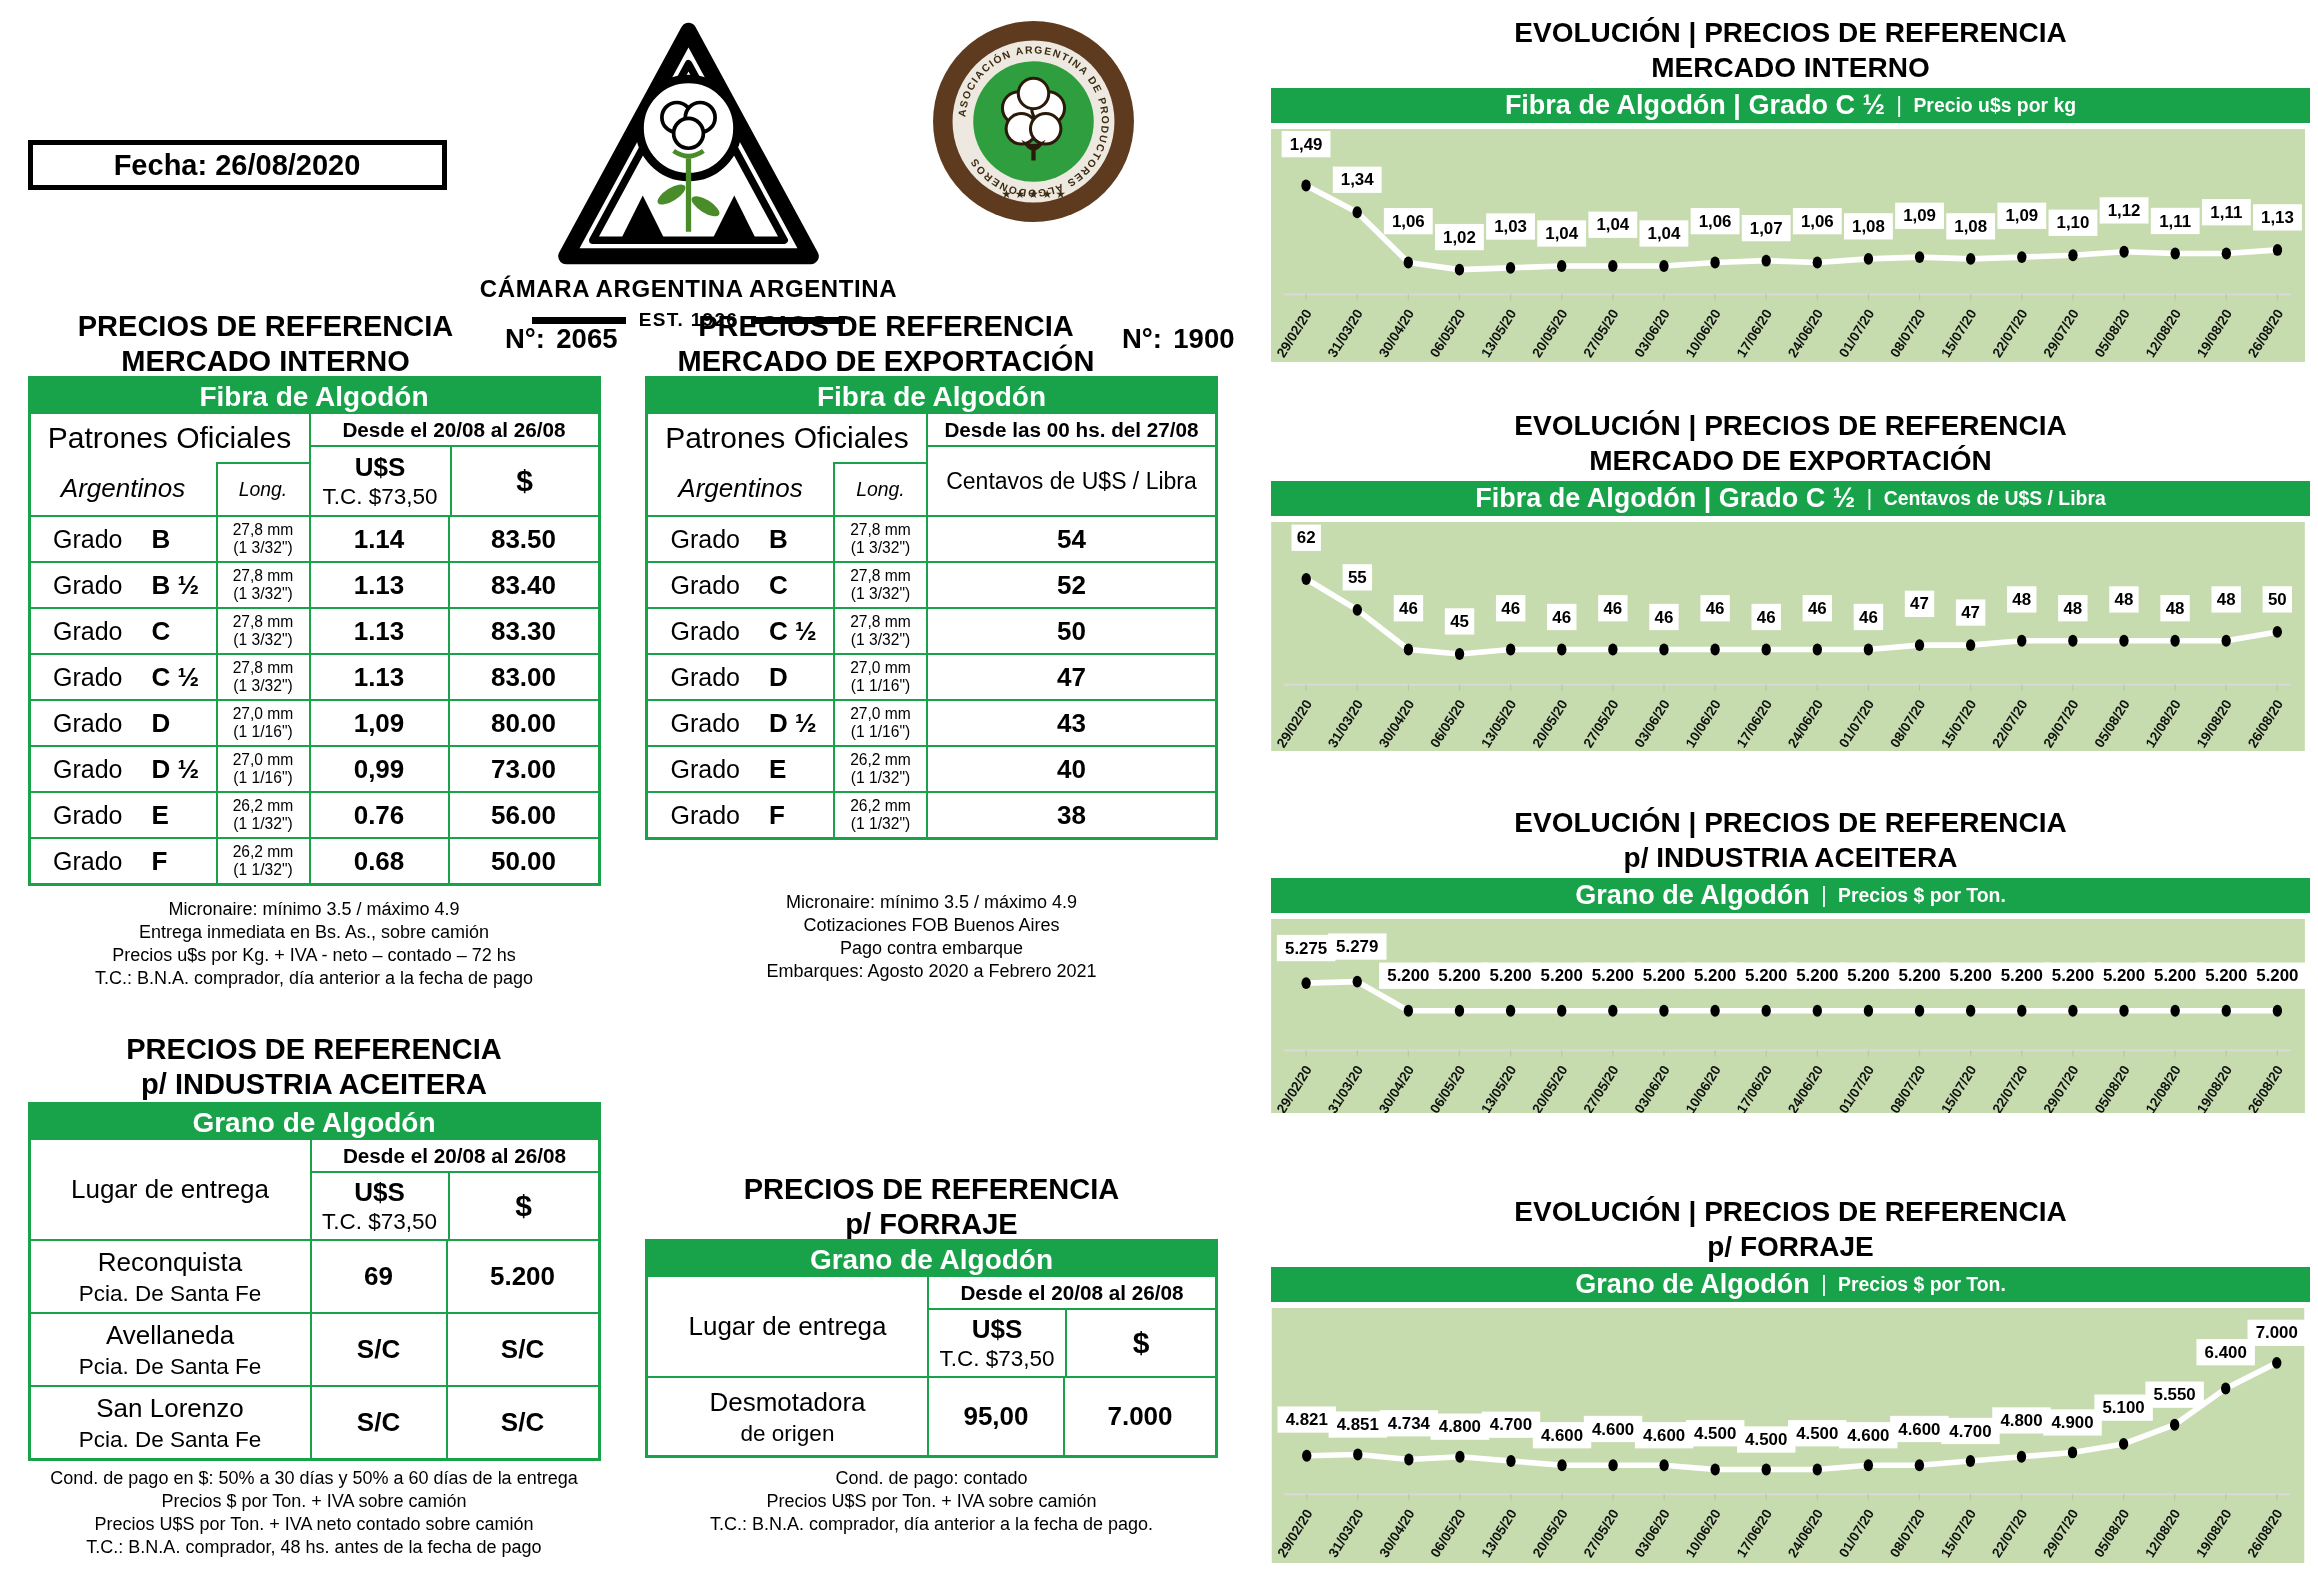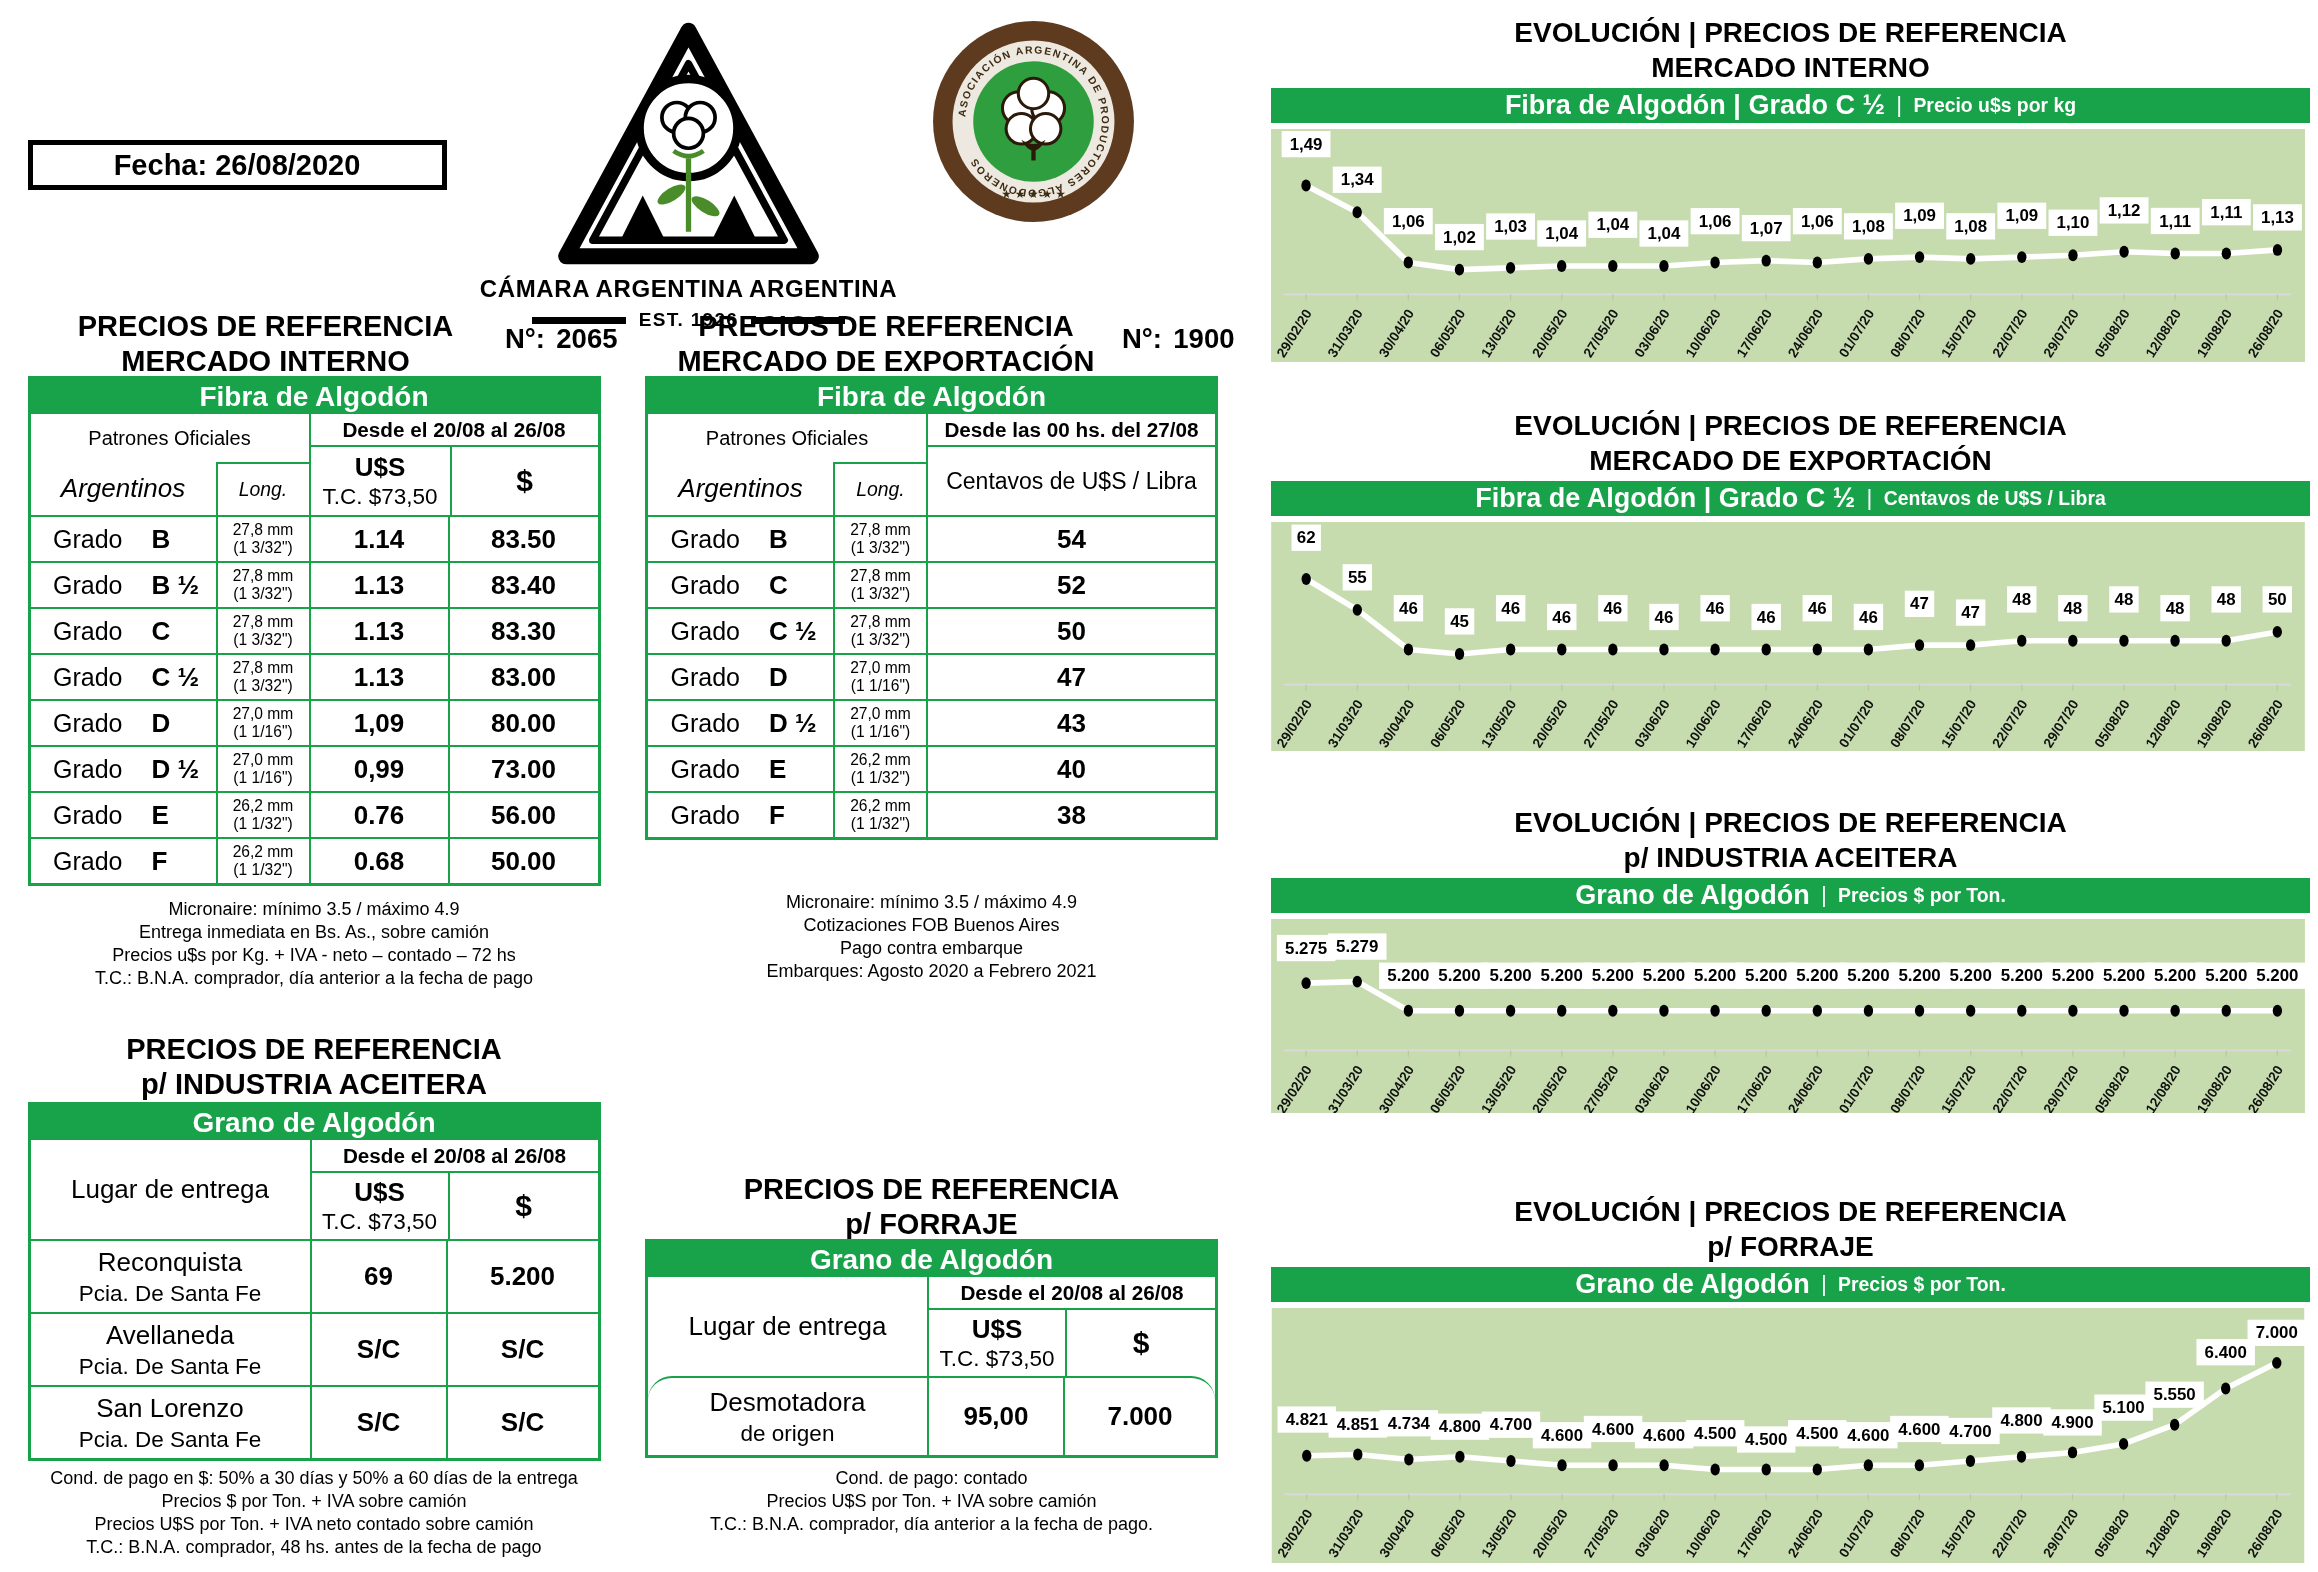--- a/index.html
+++ b/index.html
@@ -30,42 +30,42 @@
   .sec-title{font-size:29px; font-weight:bold; line-height:35px; text-align:center;}
   .sec-num{font-size:27.5px; font-weight:bold; white-space:nowrap;}
   .sec-num .nn{margin-left:11.3px;}
 
   
   .ptable{border:3.8px solid var(--green); background:#fff;}
   .banner{height:35px; background:var(--green); color:#fff; font-size:28px; font-weight:bold;
     display:flex; align-items:center; justify-content:center;}
   .hdr{display:flex; height:101px;}
   .hdr-left{width:278px; display:flex; flex-direction:column;}
-  .hdr-left .patrones1{height:48px; display:flex; align-items:center; justify-content:center; font-size:20px;}
+  .hdr-left .patrones1{height:48px; display:flex; align-items:center; justify-content:center; font-size:30px;}
   .hdr-left-bottom{flex:1; display:flex;font-style:italic;}
   .hdr-left-bottom .patrones2{width:185px; display:flex; align-items:center; justify-content:center; font-size:26px;}
   .long-box{width:93px; border-left:2.5px solid var(--green); border-top:2.5px solid var(--green);
     display:flex; align-items:center; justify-content:center; font-size:19.4px;}
   .hdr-right{flex:1; border-left:2.5px solid var(--green); display:flex; flex-direction:column;}
   .periodo{height:33px; border-bottom:2.5px solid var(--green); display:flex; align-items:center;
     justify-content:center; font-size:20.7px; font-weight:bold;}
   .price-heads{flex:1; display:flex;}
   .uss-head{width:139px; display:flex; flex-direction:column; align-items:center; justify-content:center;}
   .uss-head .uss{font-size:26px; font-weight:bold;}
   .uss-head .tc{font-size:22.5px; margin-top:1.3px;}
   .peso-head{flex:1; border-left:2.5px solid var(--green); display:flex; align-items:center;
     justify-content:center; font-size:30px; font-weight:bold;}
   .price-head-single{flex:1; display:flex; align-items:center; justify-content:center; font-size:23px;}
   .hdr-lugar{width:279px; display:flex; align-items:center; justify-content:center; font-size:26px;}
   .hdr-right-g{flex:1; border-left:2.5px solid var(--green); display:flex; flex-direction:column;}
   .uss-head-g{width:136px;}
   .rows .row{display:flex; border-top:2.5px solid var(--green);}
   .t-int .row, .t-exp .row{height:46px;}
   .t-ace .row{height:73px;}
-  .t-for .row{height:79px;border-radius:24px;}
+  .t-for .row{height:79px;}
   .cell{display:flex; align-items:center; justify-content:center;}
   .grade-cell{width:185px; justify-content:flex-start; padding-left:22.5px;}
   .grade-cell .g{font-size:25px;}
   .grade-cell .letter{font-size:26px; font-weight:bold; margin-left:29px;}
   .length-cell{width:93px; border-left:2.5px solid var(--green); flex-direction:column;
     font-size:15.6px; line-height:18px; text-align:center;}
   .val-cell{border-left:2.5px solid var(--green); font-size:26px; font-weight:bold;}
   .t-int .usd-cell{width:139px;} .t-int .ars-cell{flex:1;}
   .t-exp .cents-cell{flex:1;}
   .place-cell{width:279px; flex-direction:column; text-align:center;}

